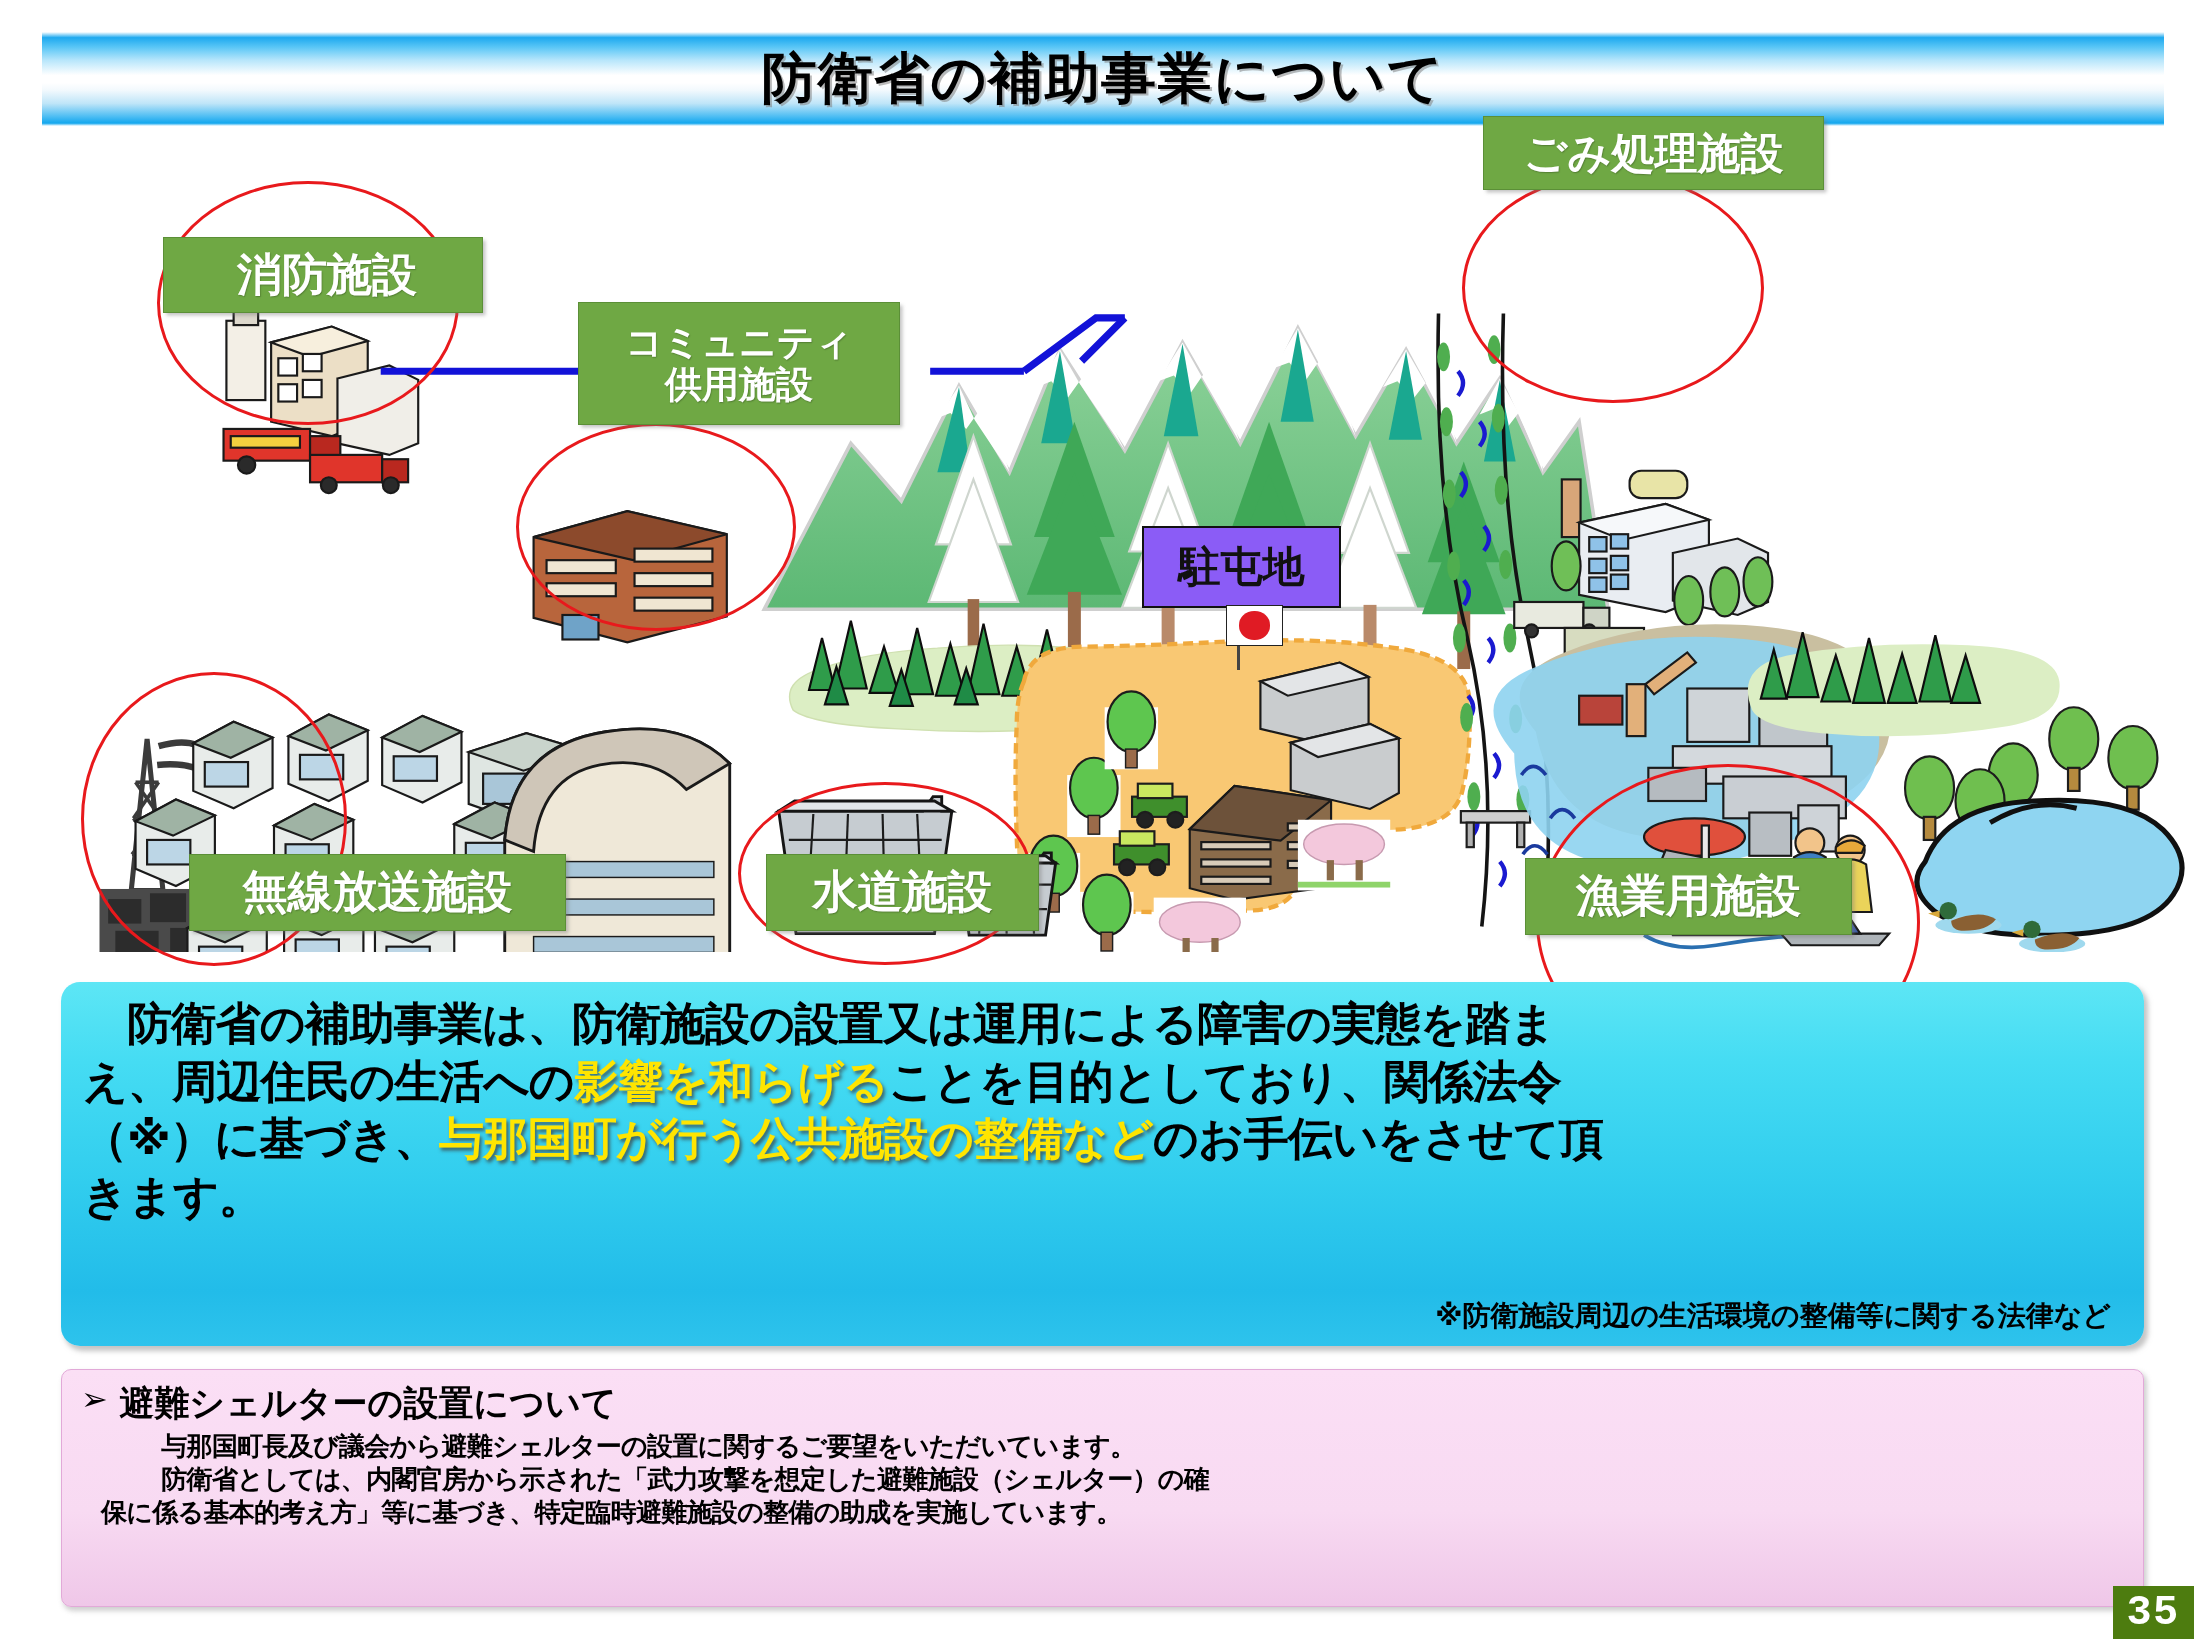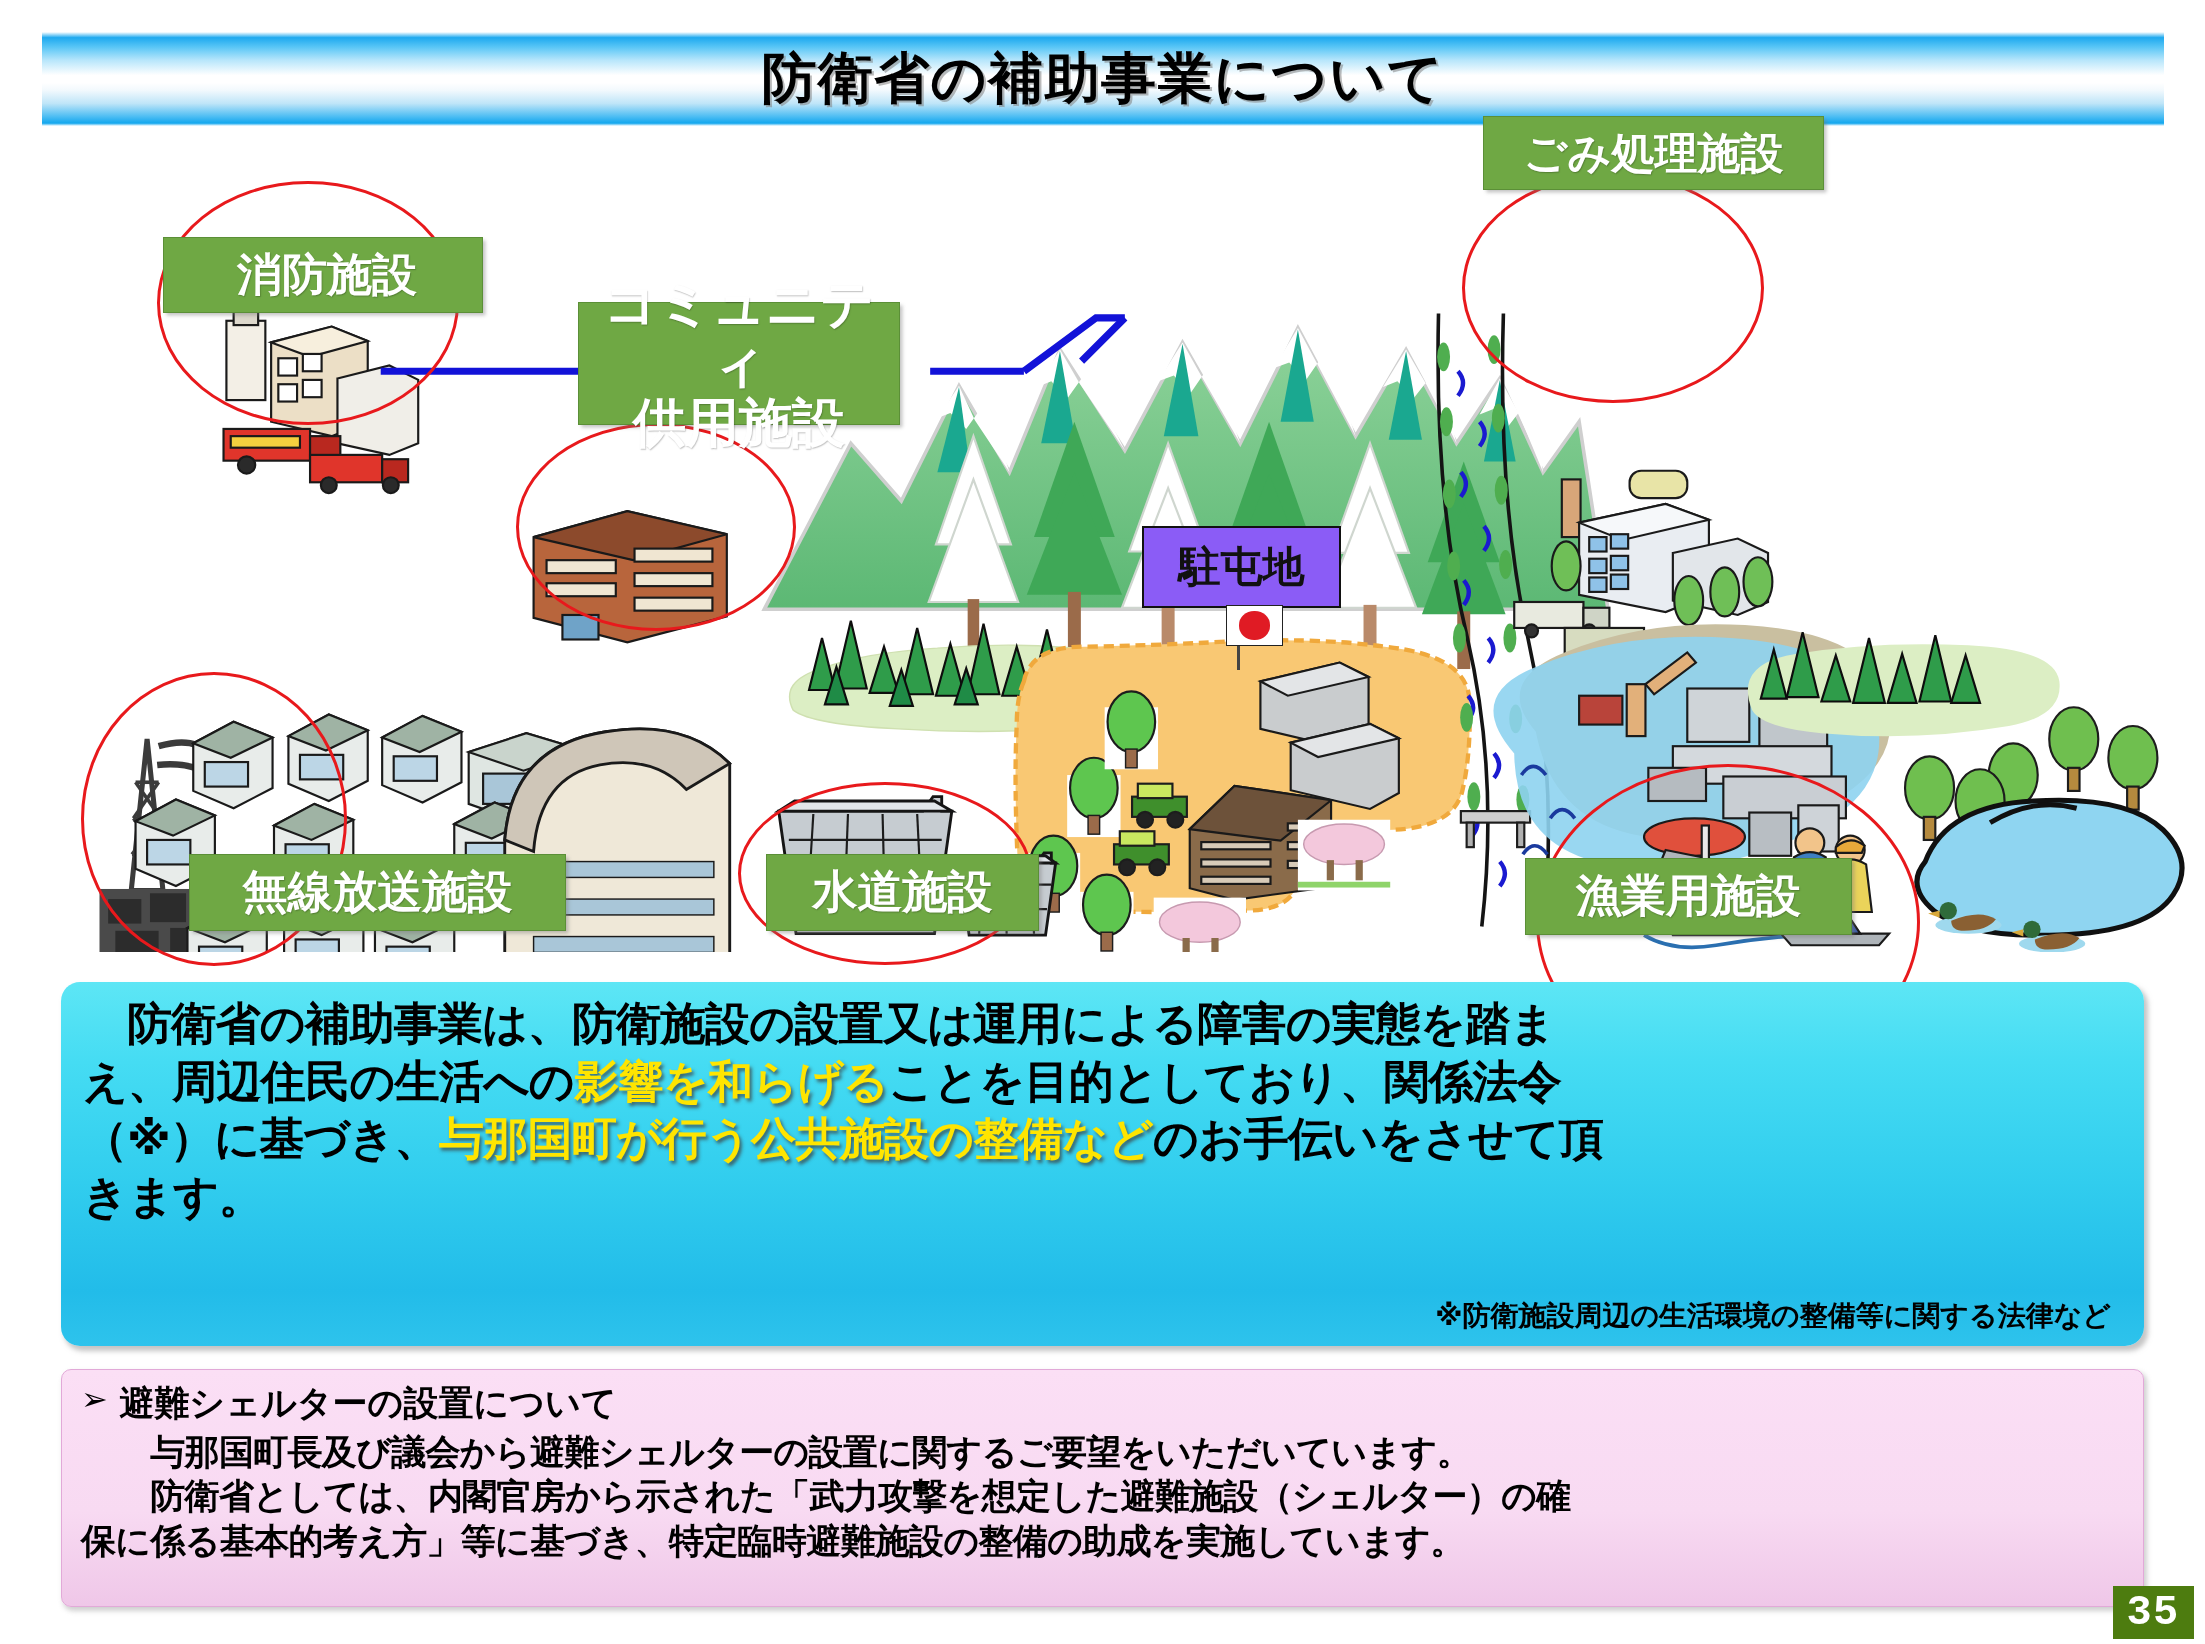--- a/index.html
+++ b/index.html
@@ -83,23 +83,23 @@
     box-shadow:2.9px 3.6px 5px rgba(150,150,150,.45);
     padding:10px 19px;box-sizing:border-box;
   }
   .pink-head{
     display:flex;align-items:flex-start;gap:11.5px;
     font-size:35px;font-weight:bold;color:#000;
     font-family:"DejaVu Sans","Liberation Sans",sans-serif;
   }
   .chev{font-size:32px;line-height:1;color:#000;padding-top:2.9px;}
   .pink-body{
-    font-size:35px;line-height:1.27;color:#000;font-weight:bold;
+    font-size:26px;line-height:1.27;color:#000;font-weight:bold;
     font-family:"DejaVu Sans","Liberation Sans",sans-serif;
-    letter-spacing:-0.7px;margin-top:2.9px;
+    letter-spacing:-0.7px;margin-top:2.9px;margin-left:20px;
   }
   .indent{display:block;text-indent:35px;}
 
   
   .pagenum{
     position:absolute;right:11.5px;bottom:5.8px;
     background:#4d7c0f;color:#fff;
     width:81px;height:53px;
     display:flex;align-items:center;justify-content:center;
     font-size:42px;font-weight:bold;letter-spacing:1.4px;
@@ -668,21 +668,21 @@
     <div class="ring" style="left:516px;top:290px;width:274px;height:202px;"></div>
     <div class="ring" style="left:1462px;top:40px;width:296px;height:224px;"></div>
     <div class="ring" style="left:81px;top:539px;width:260px;height:288px;"></div>
     <div class="ring" style="left:738px;top:649px;width:288px;height:177px;"></div>
     <div class="ring" style="left:1536px;top:631px;width:378px;height:310px;"></div>
 
     <div class="tag" style="left:163px;top:104px;width:310px;height:74px;font-size:45px;padding-left:8px;">
       <span>消防施設</span>
     </div>
 
-    <div class="tag" style="left:578px;top:169px;width:320px;height:121px;font-size:53px;flex-direction:column;">
+    <div class="tag" style="left:578px;top:169px;width:320px;height:121px;font-size:37px;flex-direction:column;">
       <span>コミュニティ</span>
       <span>供用施設</span>
     </div>
 
     <div class="tag" style="left:1483px;top:-17.3px;width:339px;height:72px;font-size:43px;">
       <span>ごみ処理施設</span>
     </div>
 
     <div class="tag" style="left:189px;top:721px;width:375px;height:75px;font-size:45px;">
       <span>無線放送施設</span>

